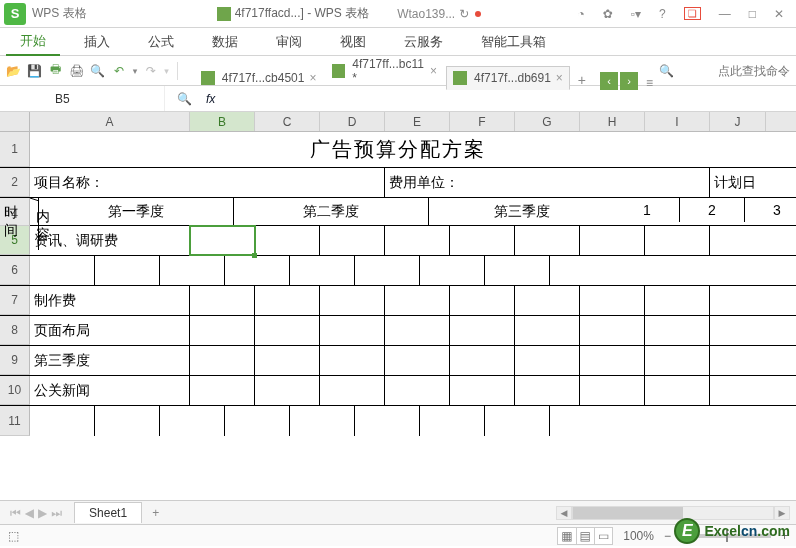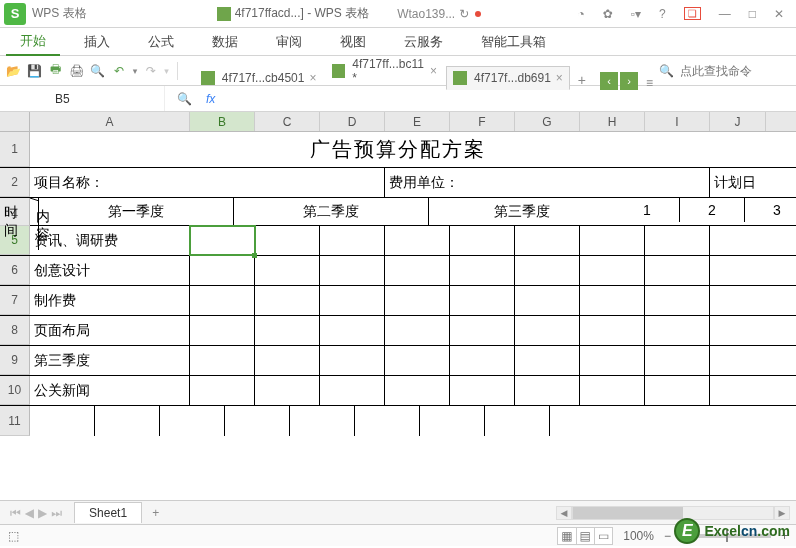--- a/index.html
+++ b/index.html
@@ -26,27 +26,27 @@
   .tb-sep { width:1px;height:18px;background:#ddd;margin:0 2px;}
   .doc-tabs { display:flex; gap:2px; margin-left:8px; align-items:flex-end;}
   .doc-tab { padding:4px 6px; color:#555; display:flex; align-items:center; gap:3px; border:1px solid transparent; font-size:12px;}
   .doc-tab.active { background:#f5f5f5; border:1px solid #ccc; border-bottom-color:#f5f5f5;}
   .doc-tab .doc-ico { background:#6fa54b;}
   .doc-tab .close-x { color:#999; margin-left:2px;}
   .tab-add { padding:2px 6px; color:#888; font-size:14px;}
   .tab-nav { display:flex; gap:2px; margin-left:6px;}
   .tab-nav span{ width:18px;height:18px;background:#6fa54b;color:#fff;display:flex;align-items:center;justify-content:center;font-size:11px;}
   .search-area { margin-left:auto; display:flex; align-items:center; gap:6px; color:#aaa;}
-  .search-input { border:none; outline:none; width:110px; font-size:12px; color:#aaa; background:transparent;}
+  .search-input { border:none; outline:none; width:110px; font-size:12px; color:#aaa; background:transparent;text-align:right;}
 
   
   .formula-row { height:26px; display:flex; align-items:center; border-bottom:1px solid #d4d4d4; font-size:12px; color:#555;padding-left:25px;}
   .namebox { width:140px; padding:0 8px 0 30px; color:#333; border-right:1px solid #eee; height:100%; display:flex; align-items:center;}
   .fb-btns { display:flex; gap:14px; padding:0 12px; color:#999; align-items:center;}
-  .fx { font-style:italic; color:#3b82f6;}
+  .fx { font-style:italic; color:#0f172a;}
   .fb-input { flex:1; padding:0 6px; height:100%; display:flex; align-items:center; color:#333;}
 
   
   .sheet-area { position:relative; height:388px; background:#fff; overflow:hidden; }
   .colhdr-row { display:flex; height:20px; background:#e8e8e8; border-bottom:1px solid #bbb; }
   .corner { width:30px; border-right:1px solid #bbb; background:#e8e8e8;}
   .colhdr { border-right:1px solid #ccc; text-align:center; font-size:12px; color:#555; line-height:20px; background:#e8e8e8;}
   .colA{width:160px;} .colN{width:65px;} .colJ{width:56px;}
   
   .rows { }
@@ -252,21 +252,20 @@
         <div class="cell colN"></div>
         <div class="cell colN"></div>
         <div class="cell colN"></div>
         <div class="cell colN"></div>
         <div class="cell colN"></div>
         <div class="cell colN"></div>
         <div class="cell colJ" style="border-right:none;"></div>
     </div>
     <div class="row row-data">
       <div class="rowhdr">6</div>
-      <div class="cell colA">创意设计</div>
       <div class="cell colN"></div>
         <div class="cell colN"></div>
         <div class="cell colN"></div>
         <div class="cell colN"></div>
         <div class="cell colN"></div>
         <div class="cell colN"></div>
         <div class="cell colN"></div>
         <div class="cell colN"></div>
         <div class="cell colJ" style="border-right:none;"></div>
     </div>

